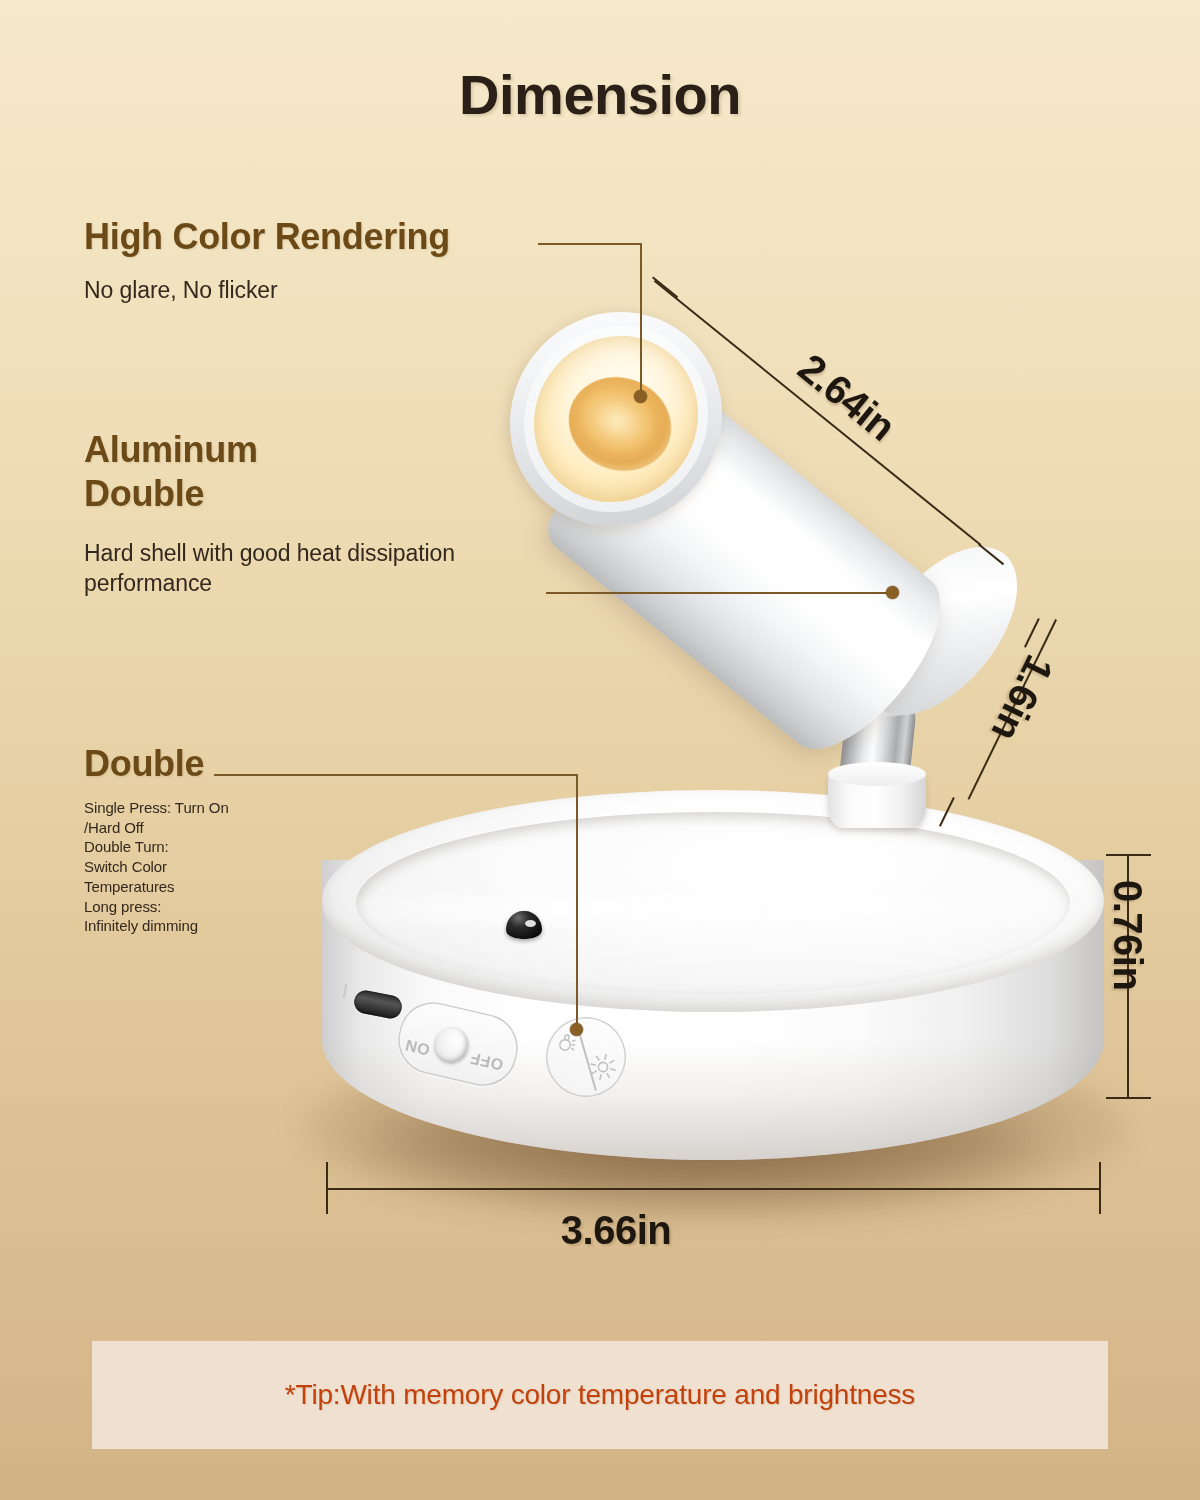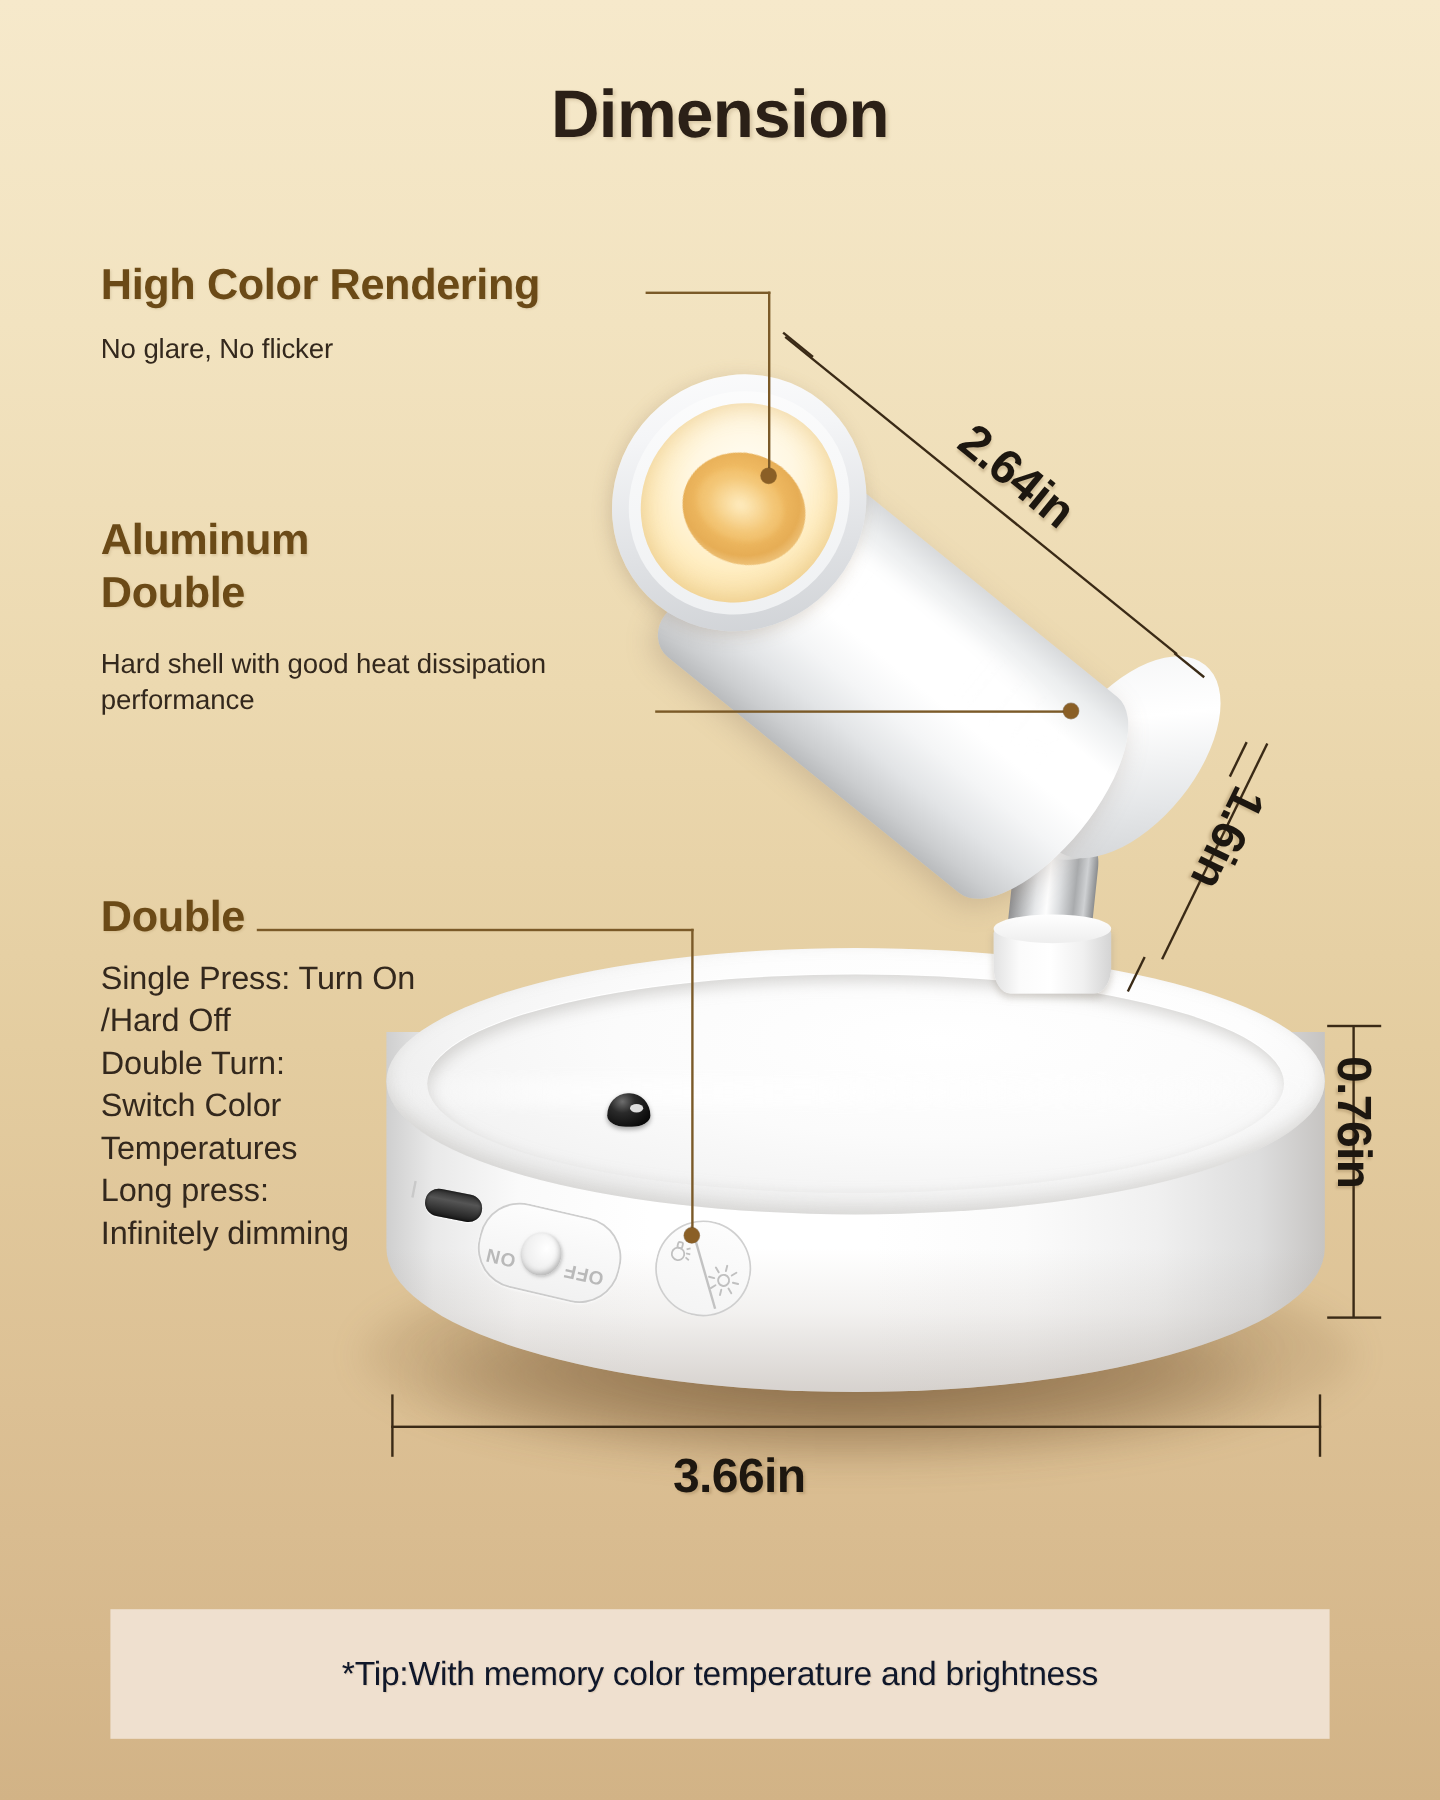--- a/index.html
+++ b/index.html
@@ -40,21 +40,21 @@
   .sub{
     font-size:23px;color:#33281d;line-height:1.32;
     letter-spacing:-0.1px;font-weight:400;
   }
   .sub .ln{display:block;white-space:nowrap;}
   #blk-hcr{top:215px;}
   #blk-hcr .sub{margin-top:16px;}
   #blk-alu{top:428px;}
   #blk-alu .sub{margin-top:22px;}
   #blk-btn{top:742px;}
-  #blk-btn .sub{margin-top:12px;font-size:27px;line-height:1.315;}
+  #blk-btn .sub{margin-top:12px;font-size:15px;line-height:1.315;}
 
   
   .lead{position:absolute;background:#7b5a28;}
   .leadv{position:absolute;background:#7b5a28;}
   .dot{
     position:absolute;width:13px;height:13px;border-radius:50%;
     background:#8a5f26;box-shadow:0 0 0 .5px rgba(90,60,20,.5);
   }
   
   #l1h{left:538px;top:243px;width:104px;height:2px;}
@@ -119,21 +119,21 @@
   #d366capB{left:1099px;top:1162px;width:2.2px;height:52px;}
   #d366txt{left:16px;top:1208px;width:1200px;text-align:center;}
 
   
   #tip{
     position:absolute;left:92px;top:1341px;width:1016px;height:108px;
     background:#efe0cf;
     display:flex;align-items:center;justify-content:center;
   }
   #tip span{
-    font-size:28px;color:#0f172a;letter-spacing:-0.2px;
+    font-size:28px;color:#c2410c;letter-spacing:-0.2px;
     text-shadow:1px 1px 1px rgba(150,120,80,.2);
   }
 
   
   #product{position:absolute;left:0;top:0;width:1200px;height:1500px;pointer-events:none;}
 
   
   #baseshadow{
     position:absolute;left:300px;top:1040px;width:830px;height:180px;
     border-radius:50%;

